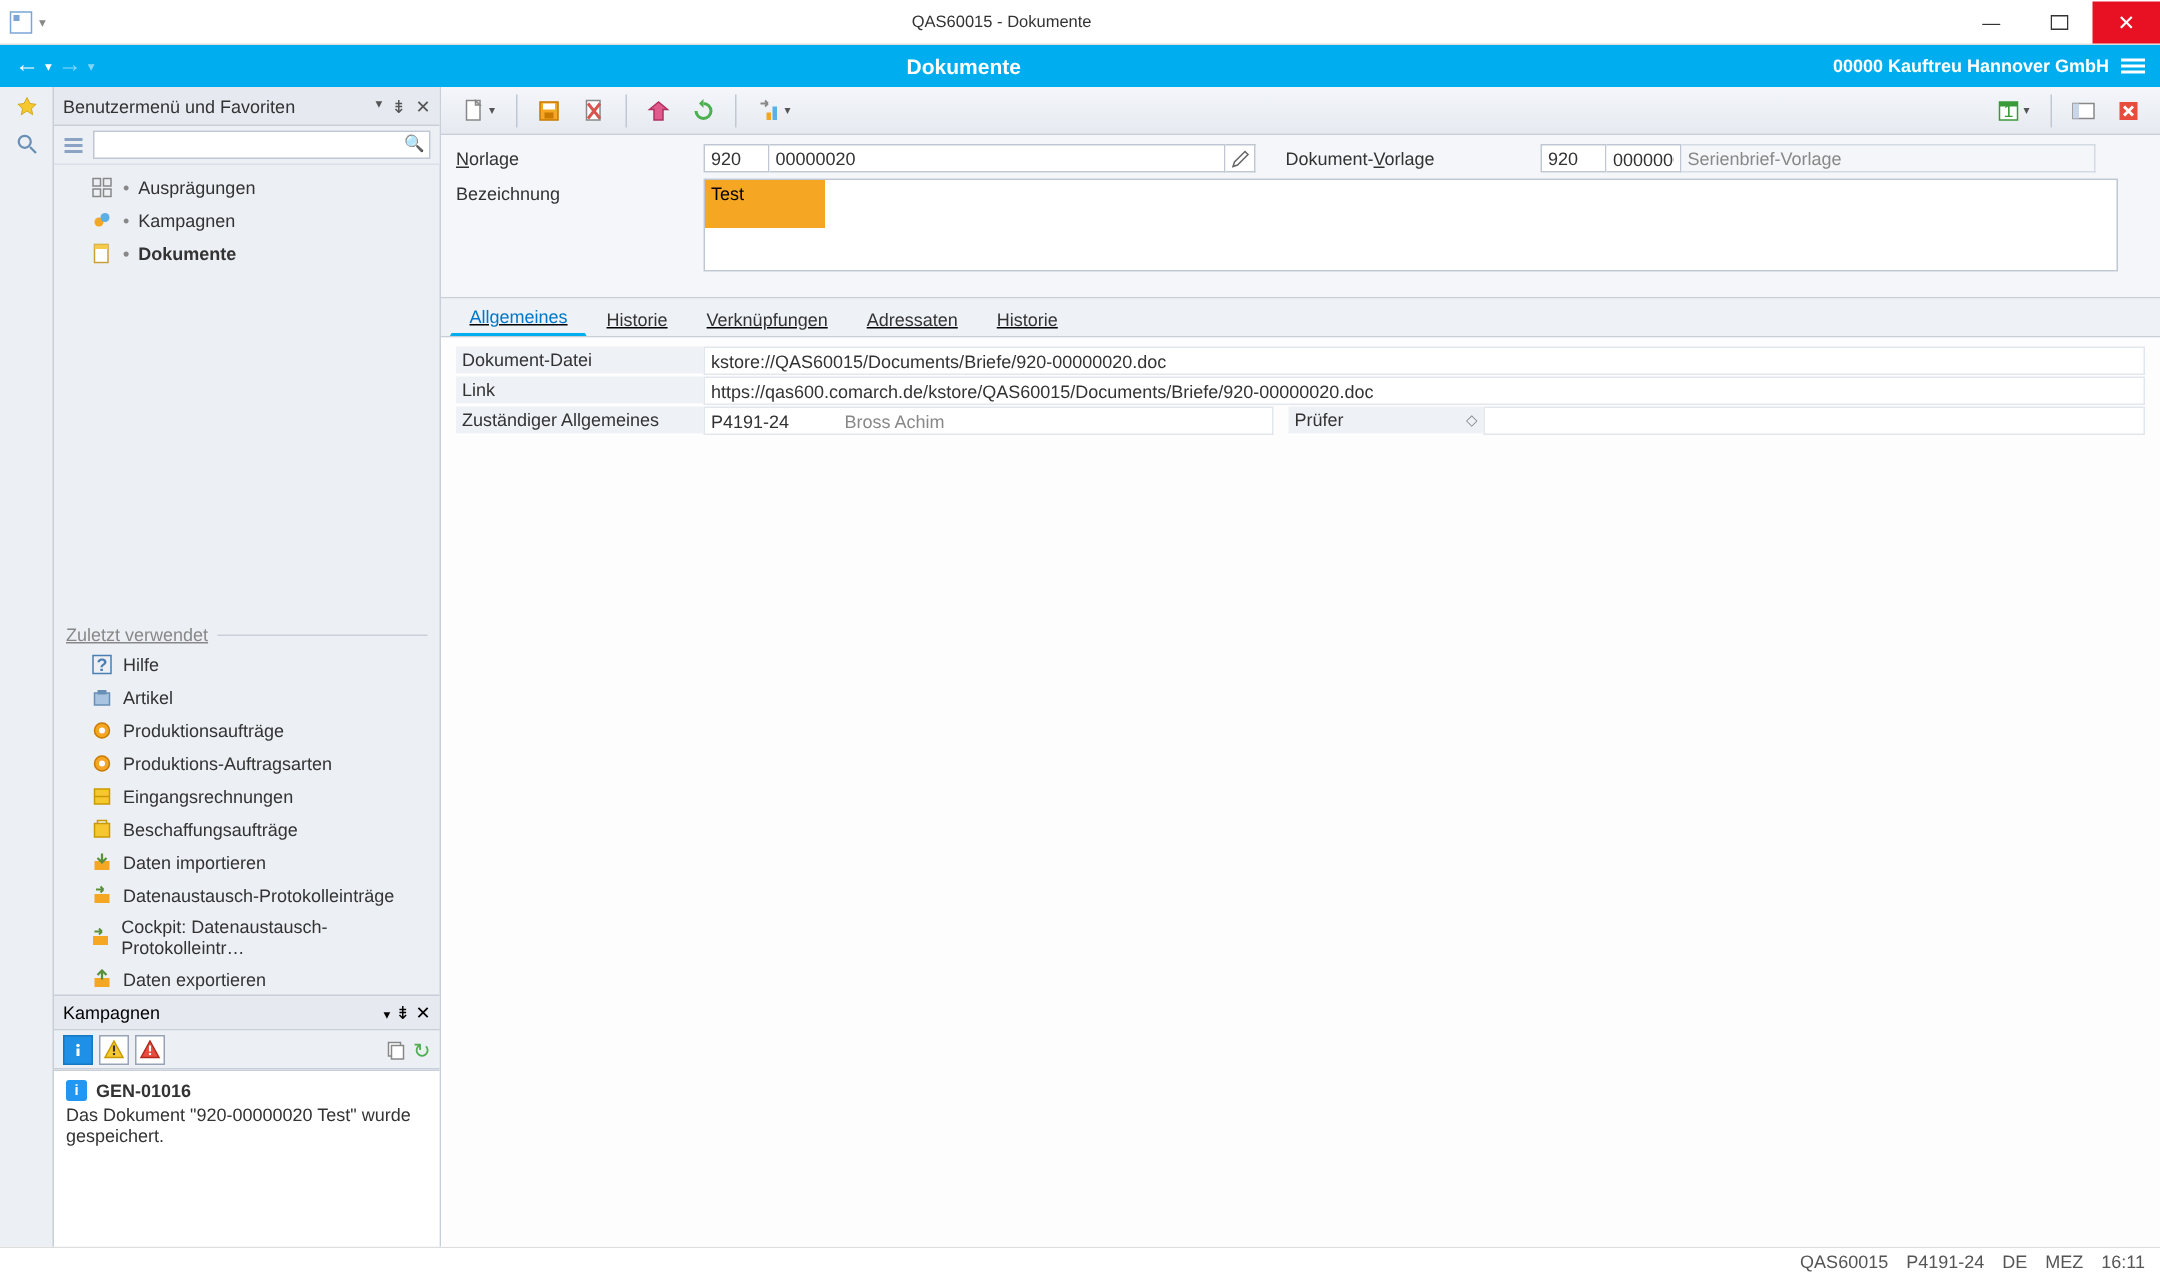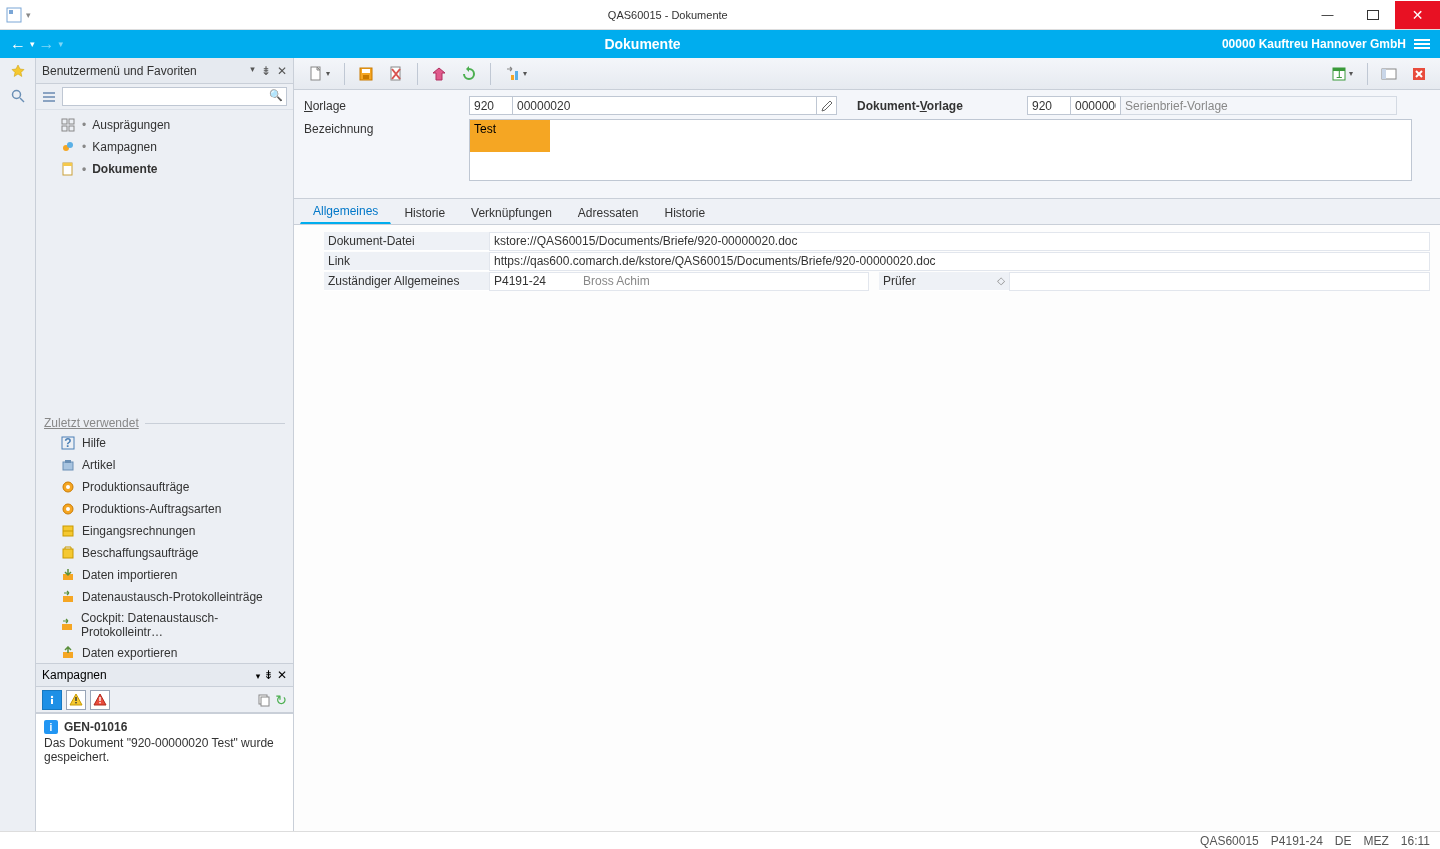--- a/index.html
+++ b/index.html
@@ -53,25 +53,25 @@
 .frow { display: flex; align-items: flex-start; margin-bottom: 4px; }
 .flabel { width: 165px; color: #333; padding-top: 3px; }
 .flabel .ul { text-decoration: underline; }
 .fcell { display: flex; gap: 0; align-items: flex-end; }
 input.txt { height: 19px; border: 1px solid #bfc7d3; background: #fff; padding: 0 4px; color: #333; }
 .txt.ro { background: #f4f6fa; color: #888; border-color:#d4dae3;}
 .pencil { width: 20px; height: 19px; border: 1px solid #bfc7d3; border-left:none; background: #fff; display: inline-flex; align-items: center; justify-content: center; color: #666; }
 textarea.bez { width: 943px; height: 62px; border: 1px solid #bfc7d3; background: #fff; resize: none; padding:0; line-height:1; }
 .bez-wrap { position: relative; }
 .bez-hl { position: absolute; left: 1px; top: 1px; width: 80px; height: 32px; background: #f5a623; padding: 2px 4px; color: #000; }
-.tabs { height: 26px; background: #eef1f6; border-bottom: 1px solid #c9cfd8; display: flex; align-items: flex-end; padding-left: 6px; gap: 0; }
+.tabs { height: 26px; background: #eef1f6; border-bottom: 1px solid #c9cfd8; display: flex; align-items: flex-end; padding-left: 6px; gap: 0; text-decoration: underline; }
 .tab { padding: 5px 12px 4px 12px; color: #333; border: 1px solid transparent; border-bottom: none; }
 .tab.active { color: #0077c8; border-bottom: 2px solid #00adee; font-weight: 500; }
 .details { flex: 1; background: #fdfdfd; padding: 6px 10px; }
-.drow { display: flex; align-items: center; height: 20px; margin-left: 20px; }
+.drow { display: flex; height: 20px; }
 .dlabel { width: 165px; color: #333; background: #eef1f6; height: 19px; display:flex; align-items:center; padding-left:4px; border-bottom:1px solid #fff;}
 .dval { flex: 1; height: 19px; border: 1px solid #e2e6ed; background: #fff; padding: 0 4px; color: #333; display:flex; align-items:center; }
 .dval.num { justify-content: flex-end; }
 .dgap { width: 10px; }
 .dlabel2 { width: 130px; color: #333; background: #eef1f6; height: 19px; display:flex; align-items:center; padding-left:4px; border-bottom:1px solid #fff;}
 .dval2 { width: 370px; height: 19px; border: 1px solid #e2e6ed; background: #fff; padding: 0 4px; color: #333; display:flex; align-items:center;}
 .emp-code { width: 85px; }
 .emp-name { color:#888; margin-left:4px; }
 .lozenge { font-size:10px; color:#888; margin-left:auto; margin-right:4px;}
 .statusbar { height: 18px; background: #fff; border-top: 1px solid #ddd; display: flex; align-items: center; justify-content: flex-end; padding: 0 10px; gap: 12px; color: #555; font-size: 11px; }
@@ -412,21 +412,21 @@
         <div class="fcell">
           <input class="txt" style="width: 44px;" value="920">
           <input class="txt" style="width: 304px; border-left: none;" value="00000020">
           <span class="pencil">
               <svg width="12" height="12" viewBox="0 0 12 12">
                 <path d="M1 11 L2 8 L9 1 L11 3 L4 10 Z" fill="none" stroke="#666"></path>
               </svg>
             </span>
         </div>
         <div style="width:20px;"></div>
-        <div class="flabel" style="width:170px;font-weight:bold;">Dokument-<span class="ul">V</span>orlage</div>
+        <div class="flabel" style="width:170px;">Dokument-<span class="ul">V</span>orlage</div>
         <div class="fcell">
           <input class="txt" style="width: 44px;" value="920">
           <input class="txt" style="width: 50px; border-left: none;" value="00000001">
           <input class="txt ro" style="width: 276px; border-left: none;" readonly="" value="Serienbrief-Vorlage">
         </div>
       </div>
       <div class="frow">
         <div class="flabel">Bezeichnung</div>
         <div class="bez-wrap">
           <textarea class="bez" style=""></textarea>

